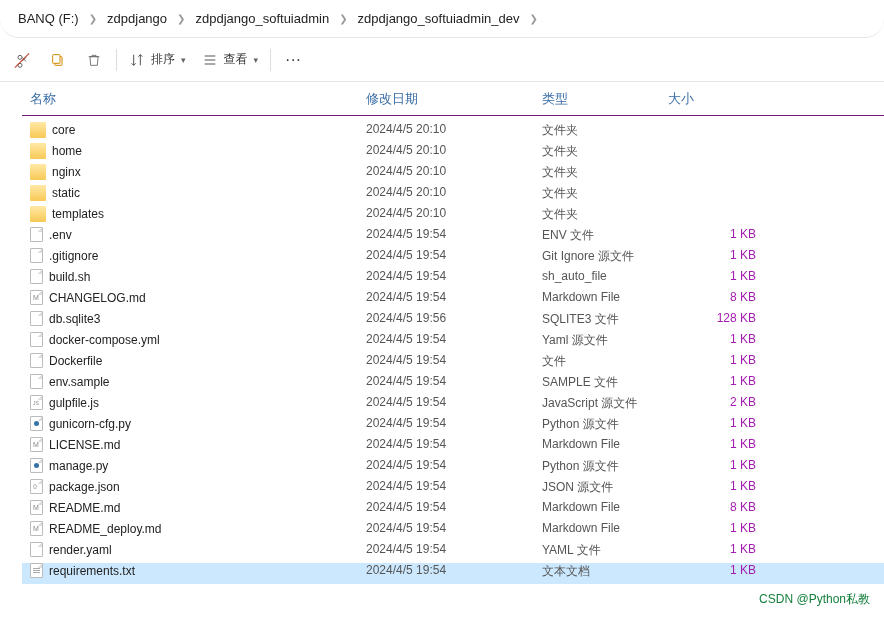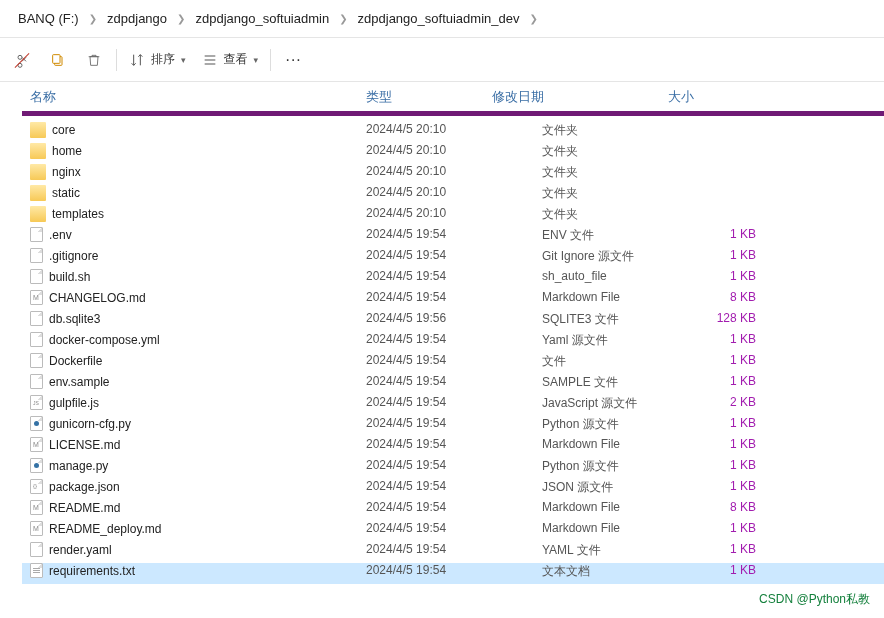--- a/index.html
+++ b/index.html
@@ -1,28 +1,28 @@
 <!DOCTYPE html>
 <html><head>
 <meta charset="utf-8">
 <style>
 * { margin:0; padding:0; box-sizing:border-box; font-family:"Microsoft YaHei","Segoe UI",sans-serif; }
 body { width:884px; height:618px; background:#fff; font-size:12px; color:#333; overflow:hidden; position:relative; }
-.breadcrumb { display:flex; align-items:center; height:38px; padding:0 8px; border-bottom:1px solid #e5e5e5; }
+.breadcrumb { display:flex; align-items:center; height:38px; padding:0 8px; border-bottom:1px solid #e5e5e5;border-radius:19px; }
 .breadcrumb .crumb { padding:0 10px; color:#222; font-size:13px; cursor:pointer; }
 .breadcrumb .chev { color:#999; font-size:10px; }
 .toolbar { display:flex; align-items:center; height:44px; padding:0 4px; border-bottom:1px solid #e5e5e5; gap:0; }
 .toolbar .tbtn { width:36px; height:32px; display:flex; align-items:center; justify-content:center; color:#666; cursor:pointer; border-radius:3px; }
 .toolbar .sep { width:1px; height:22px; background:#ddd; margin:0 4px; }
 .toolbar .tgrp { display:flex; align-items:center; height:32px; padding:0 8px; cursor:pointer; gap:6px; color:#333; }
 .toolbar .dots { font-size:16px; color:#333; padding:0 10px; cursor:pointer; }
 .toolbar .cut { position:relative; }
 .toolbar .cut::after { content:""; position:absolute; width:20px; height:1px; background:#c0392b; top:16px; left:8px; transform:rotate(-45deg); }
 .content { padding:0 0 0 22px; height:calc(100% - 82px); overflow:auto; }
-.header-row { display:flex; align-items:center; height:34px; border-bottom:5px solid #701a75; }
+.header-row { display:flex; align-items:center; height:34px; border-bottom:1px solid #701a75; }
 .header-row .col { color:#3a6ea5; font-size:13px; padding-left:8px; cursor:pointer; }
 .col-name { width:336px; }
 .col-date { width:176px; }
 .col-type { width:126px; }
 .col-size { width:120px; text-align:right; padding-right:24px; }
 .files { padding-top:6px; }
 .row { display:flex; align-items:flex-start; height:21px; cursor:pointer; }
 .row.sel { background:#cce8ff; }
 .cell { font-size:12px; color:#222; padding-left:8px; white-space:nowrap; overflow:hidden; text-overflow:ellipsis; }
 .cell-name { width:336px; display:flex; align-items:center; gap:6px; }
@@ -90,22 +90,22 @@
   </div>
   <div class="sep"></div>
   <div class="dots">
     <span>···</span>
   </div>
 </div>
 
 <div class="content">
   <div class="header-row">
     <div class="col col-name">名称</div>
+    <div class="col col-date">修改日期</div>
     <div class="col col-type">类型</div>
-    <div class="col col-date">修改日期</div>
     <div class="col col-size" style="text-align:left">大小</div>
   </div>
   <div class="files" id="files">
       <div class="row">
         <div class="cell cell-name">
           <span class="icon fold"></span>
           <span>core</span>
         </div>
         <div class="cell cell-date">2024/4/5 20:10</div>
         <div class="cell cell-type">文件夹</div>

